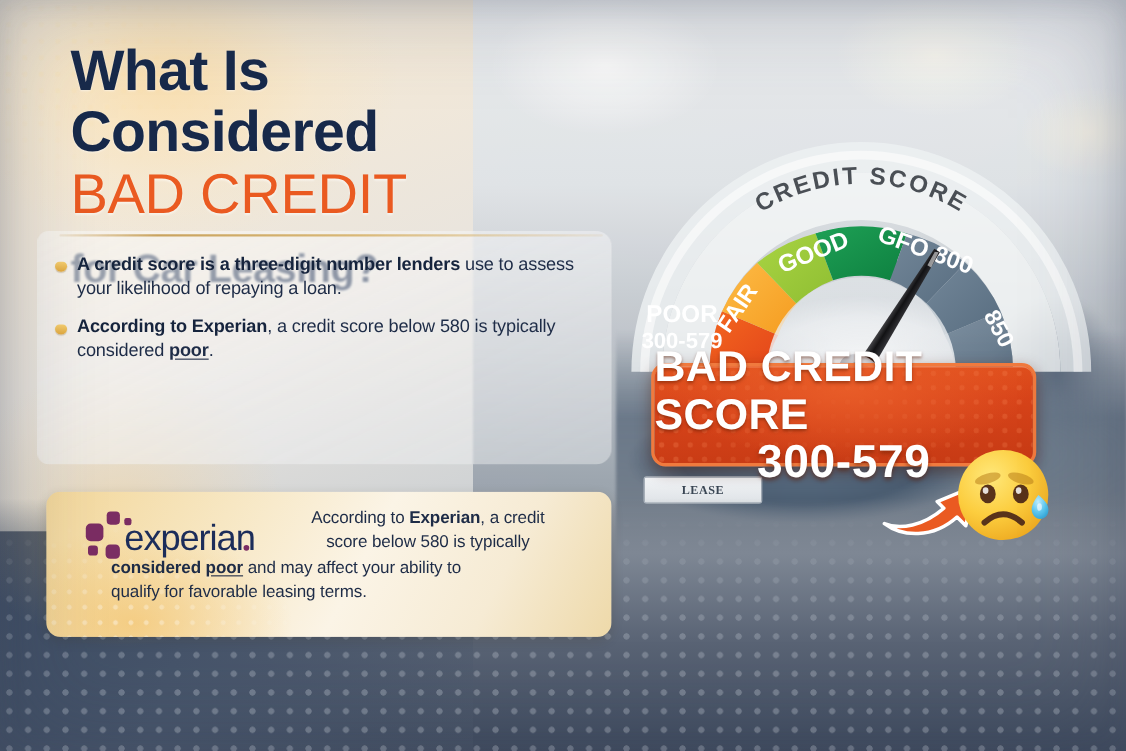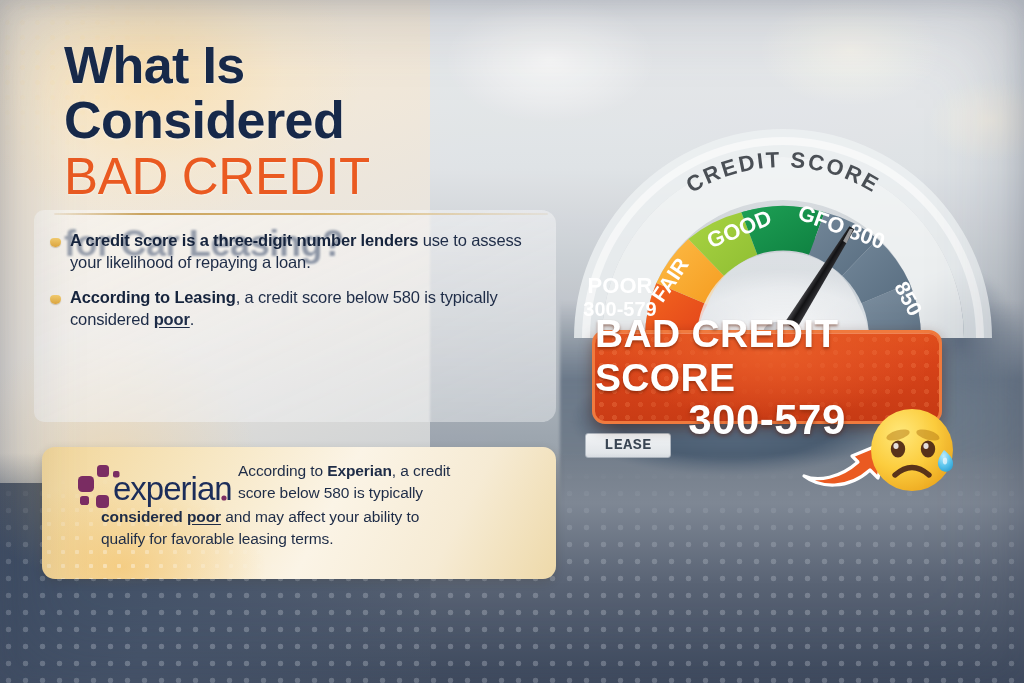--- a/index.html
+++ b/index.html
@@ -35,26 +35,26 @@
       radial-gradient(ellipse 230px 80px at 330px 110px, #6b7a8a 0%, rgba(107,122,138,0) 78%),
       linear-gradient(180deg, rgba(120,135,150,.0) 0%, rgba(95,110,128,.85) 35%, rgba(120,128,138,.9) 100%);
     filter:blur(1.5px);
   }
   .bg-car2 {
     position:absolute; left:900px; top:250px; width:150px; height:200px;
     background:radial-gradient(ellipse 80px 95px at 60px 90px,#59677a 0%, rgba(89,103,122,0) 75%);
     filter:blur(3px);
   }
   .plate {
-    position:absolute; left:585px; top:433px; width:86px; height:25px;
+    position:absolute; left:585px; top:433px; width:108px; height:25px;
     background:linear-gradient(180deg,#f2f4f6,#dfe3e7);
     border:1px solid #aeb6bf; border-radius:3px;
-    color:#3a4654; font-size:15px; font-weight:bold; letter-spacing:.5px;
+    color:#3a4654; font-size:11px; font-weight:bold; letter-spacing:.5px;
     display:flex; align-items:center; justify-content:center;
-    font-family:Liberation Mono, monospace;
+    font-family:Liberation Serif, serif;
     filter:blur(.3px);
   }
   .bg-floor {
     position:absolute; left:0; bottom:0; width:1024px; height:230px;
     background:linear-gradient(180deg, rgba(120,128,140,0) 0%, #7e8794 22%, #5b6576 55%, #3e4a5e 100%);
   }
   .bg-navy-left {
     position:absolute; left:0; bottom:0; width:430px; height:200px;
     background:linear-gradient(110deg,#3d4c63 0%, #46546a 40%, rgba(80,92,110,.25) 100%);
   }
@@ -152,21 +152,21 @@
     mask-image:radial-gradient(ellipse 230px 130px at 70px 125px, rgba(0,0,0,.9), rgba(0,0,0,0) 78%);
   }
   .exp-logo { position:absolute; left:72px; top:462px; width:160px; height:50px; }
   .exp-body {
     position:absolute; left:60px; top:460px; width:486px;
     font-size:15.5px; line-height:1.42; color:#1e2c47; font-weight:500;
     letter-spacing:-.1px;
   }
   .exp-body b { font-weight:bold; }
   .exp-body u { text-decoration:underline; text-underline-offset:2px; font-weight:bold; }
-  .exp-p1 { margin-left:178px; text-align:left; padding-right:6px; }
+  .exp-p1 { margin-left:178px; text-align:center; padding-right:6px; }
   .exp-p2 { margin-top:2px;margin-left:41px; }
 
   
   .gauge-wrap { position:absolute; left:552px; top:88px; width:462px; height:270px; }
   .badge {
     position:absolute; left:592px; top:330px; width:350px; height:94px;
     background:
       radial-gradient(ellipse 230px 90px at 175px 20px, #e85c28 0%, rgba(232,92,40,0) 72%),
       linear-gradient(178deg,#e4551f 0%, #d8441a 40%, #c63a14 100%);
     border:3px solid #f07a3e;
@@ -221,21 +221,21 @@
   <div class="bullets">
 
     <div class="bullet">
       <span class="b-dot"></span>
       <span class="b-text"><b>A credit score is a three-digit number lenders</b> use to assess your likelihood of repaying a loan.</span>
     </div>
 
 
     <div class="bullet">
       <span class="b-dot"></span>
-      <span class="b-text"><b>According to Leasing</b>, a credit score below 580 is typically considered <u>poor</u>.</span>
+      <span class="b-text"><b>According to Experian</b>, a credit score below 580 is typically considered <u>poor</u>.</span>
     </div>
 
   </div>
 
   <div class="exp-card">
     <div class="exp-dots"></div>
   </div>
 
   <svg class="exp-logo" viewBox="0 0 160 50">
     <g fill="#7b2d63">

